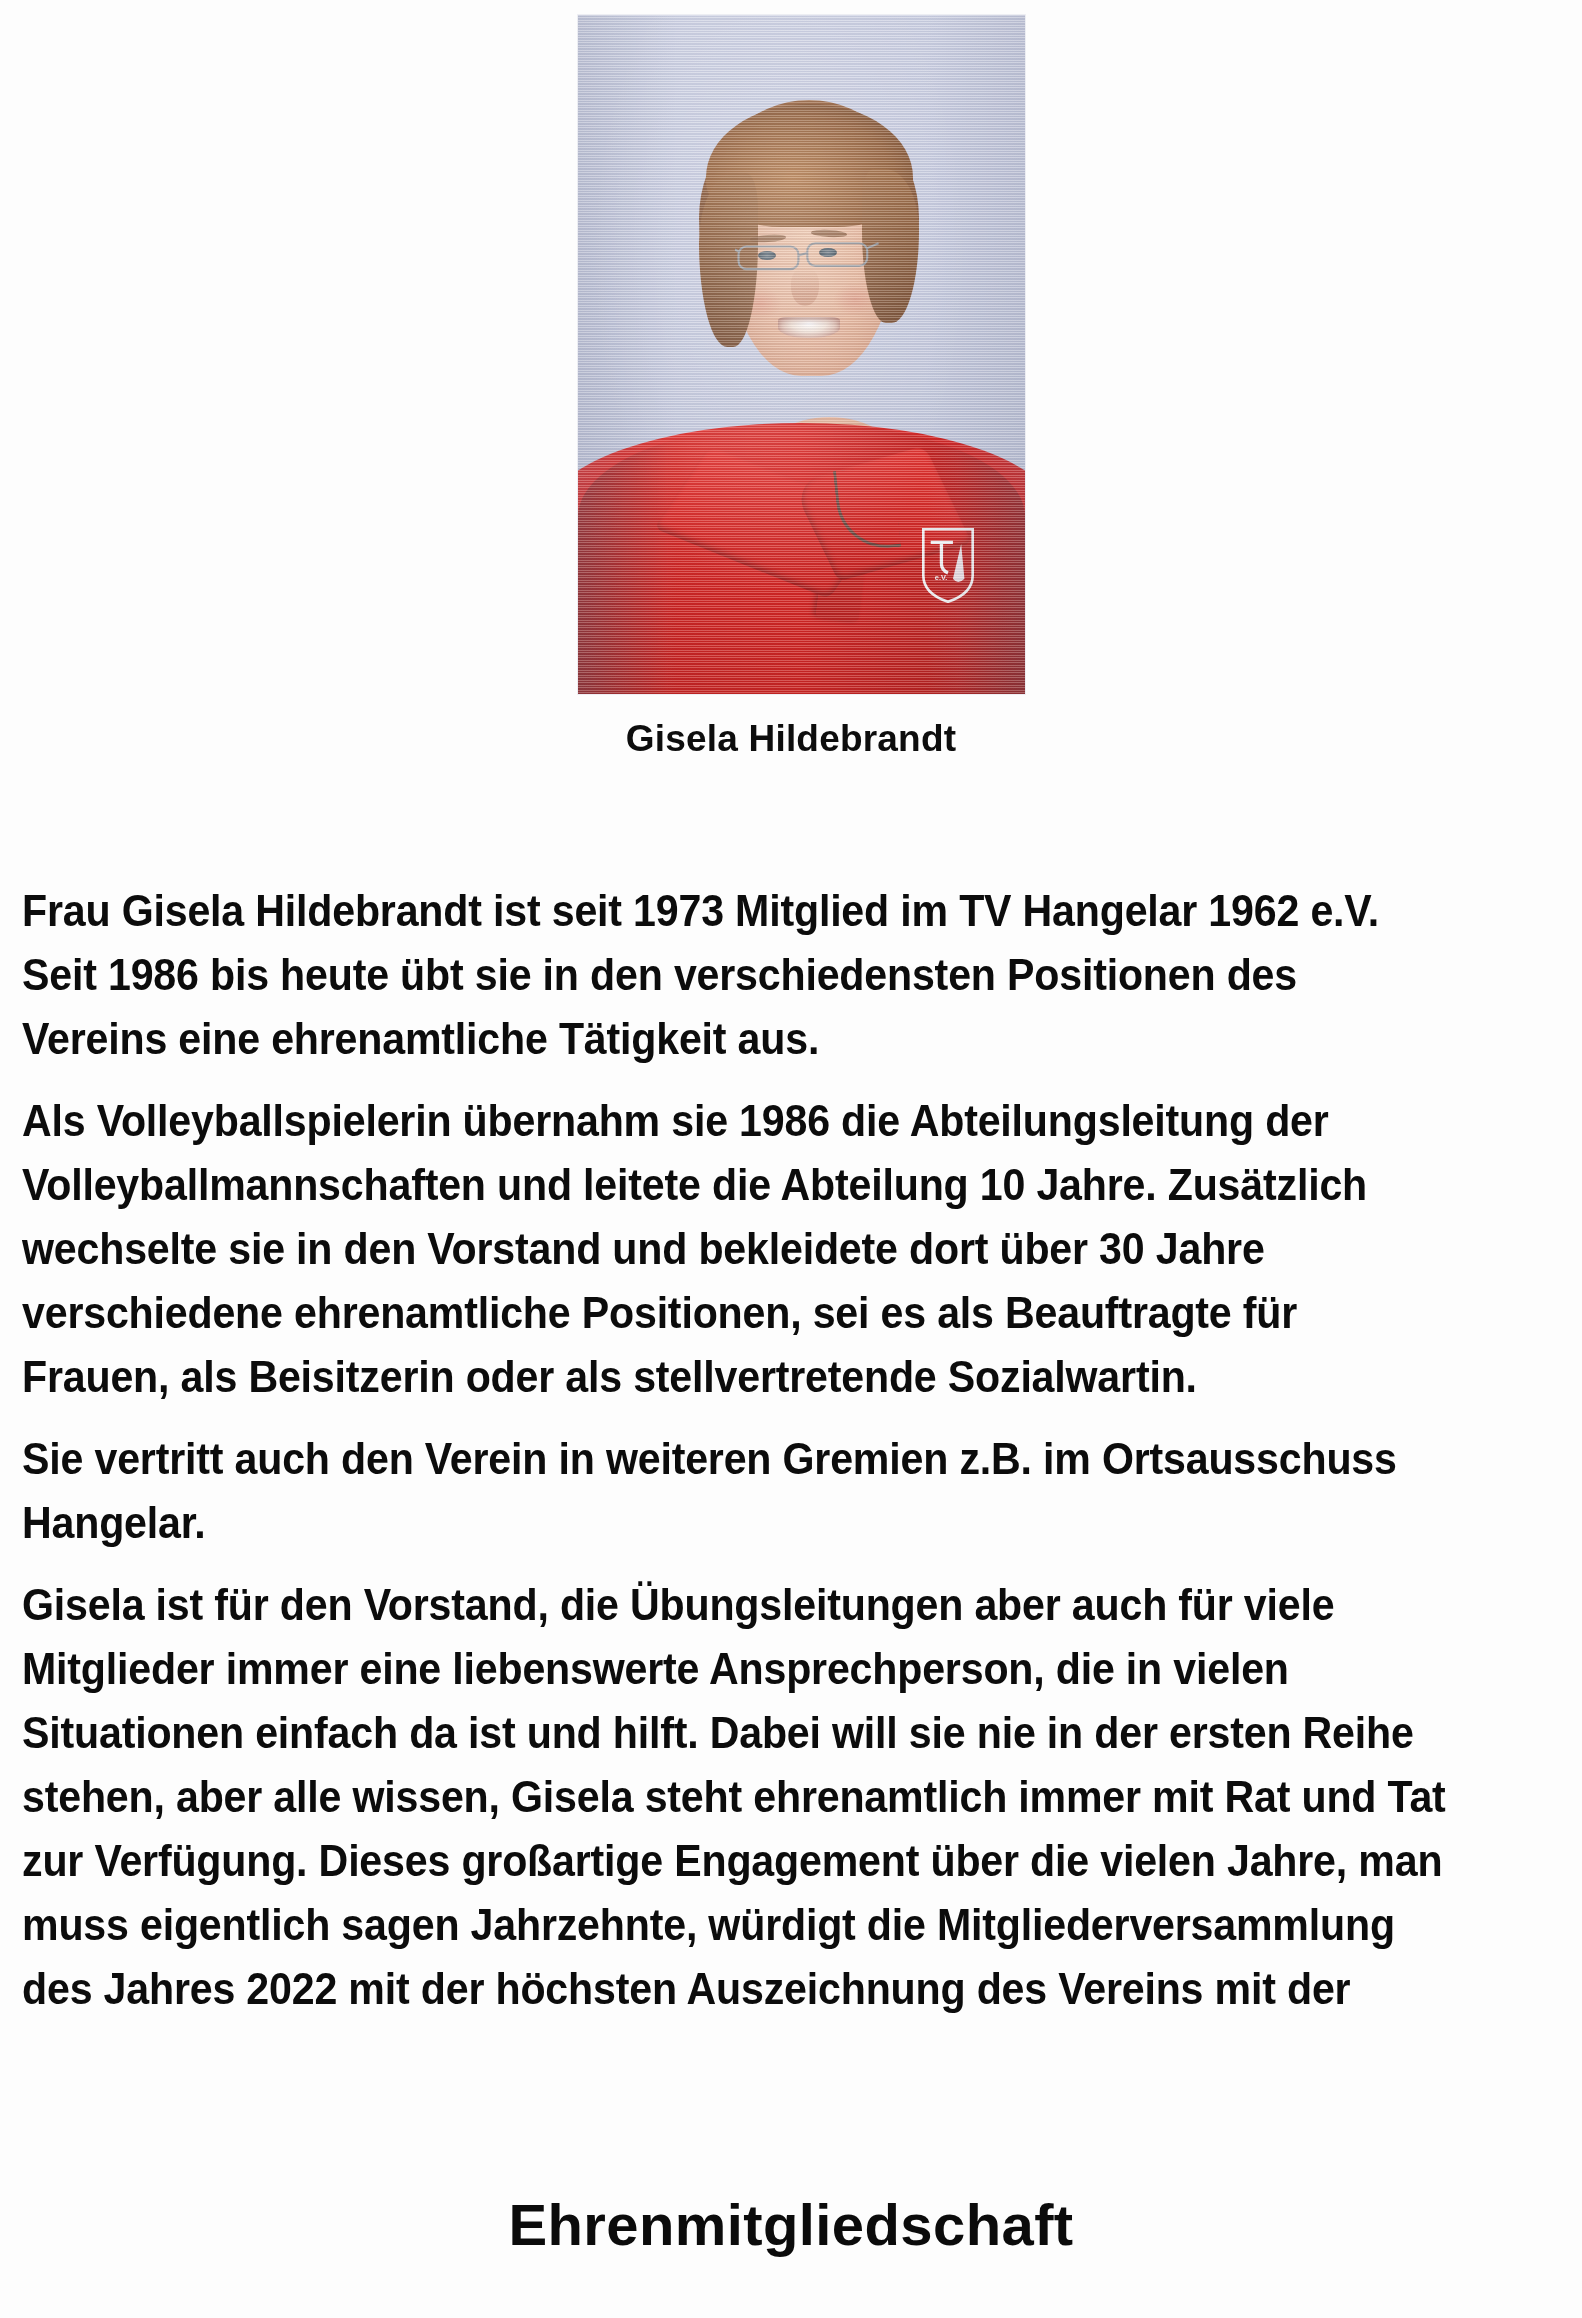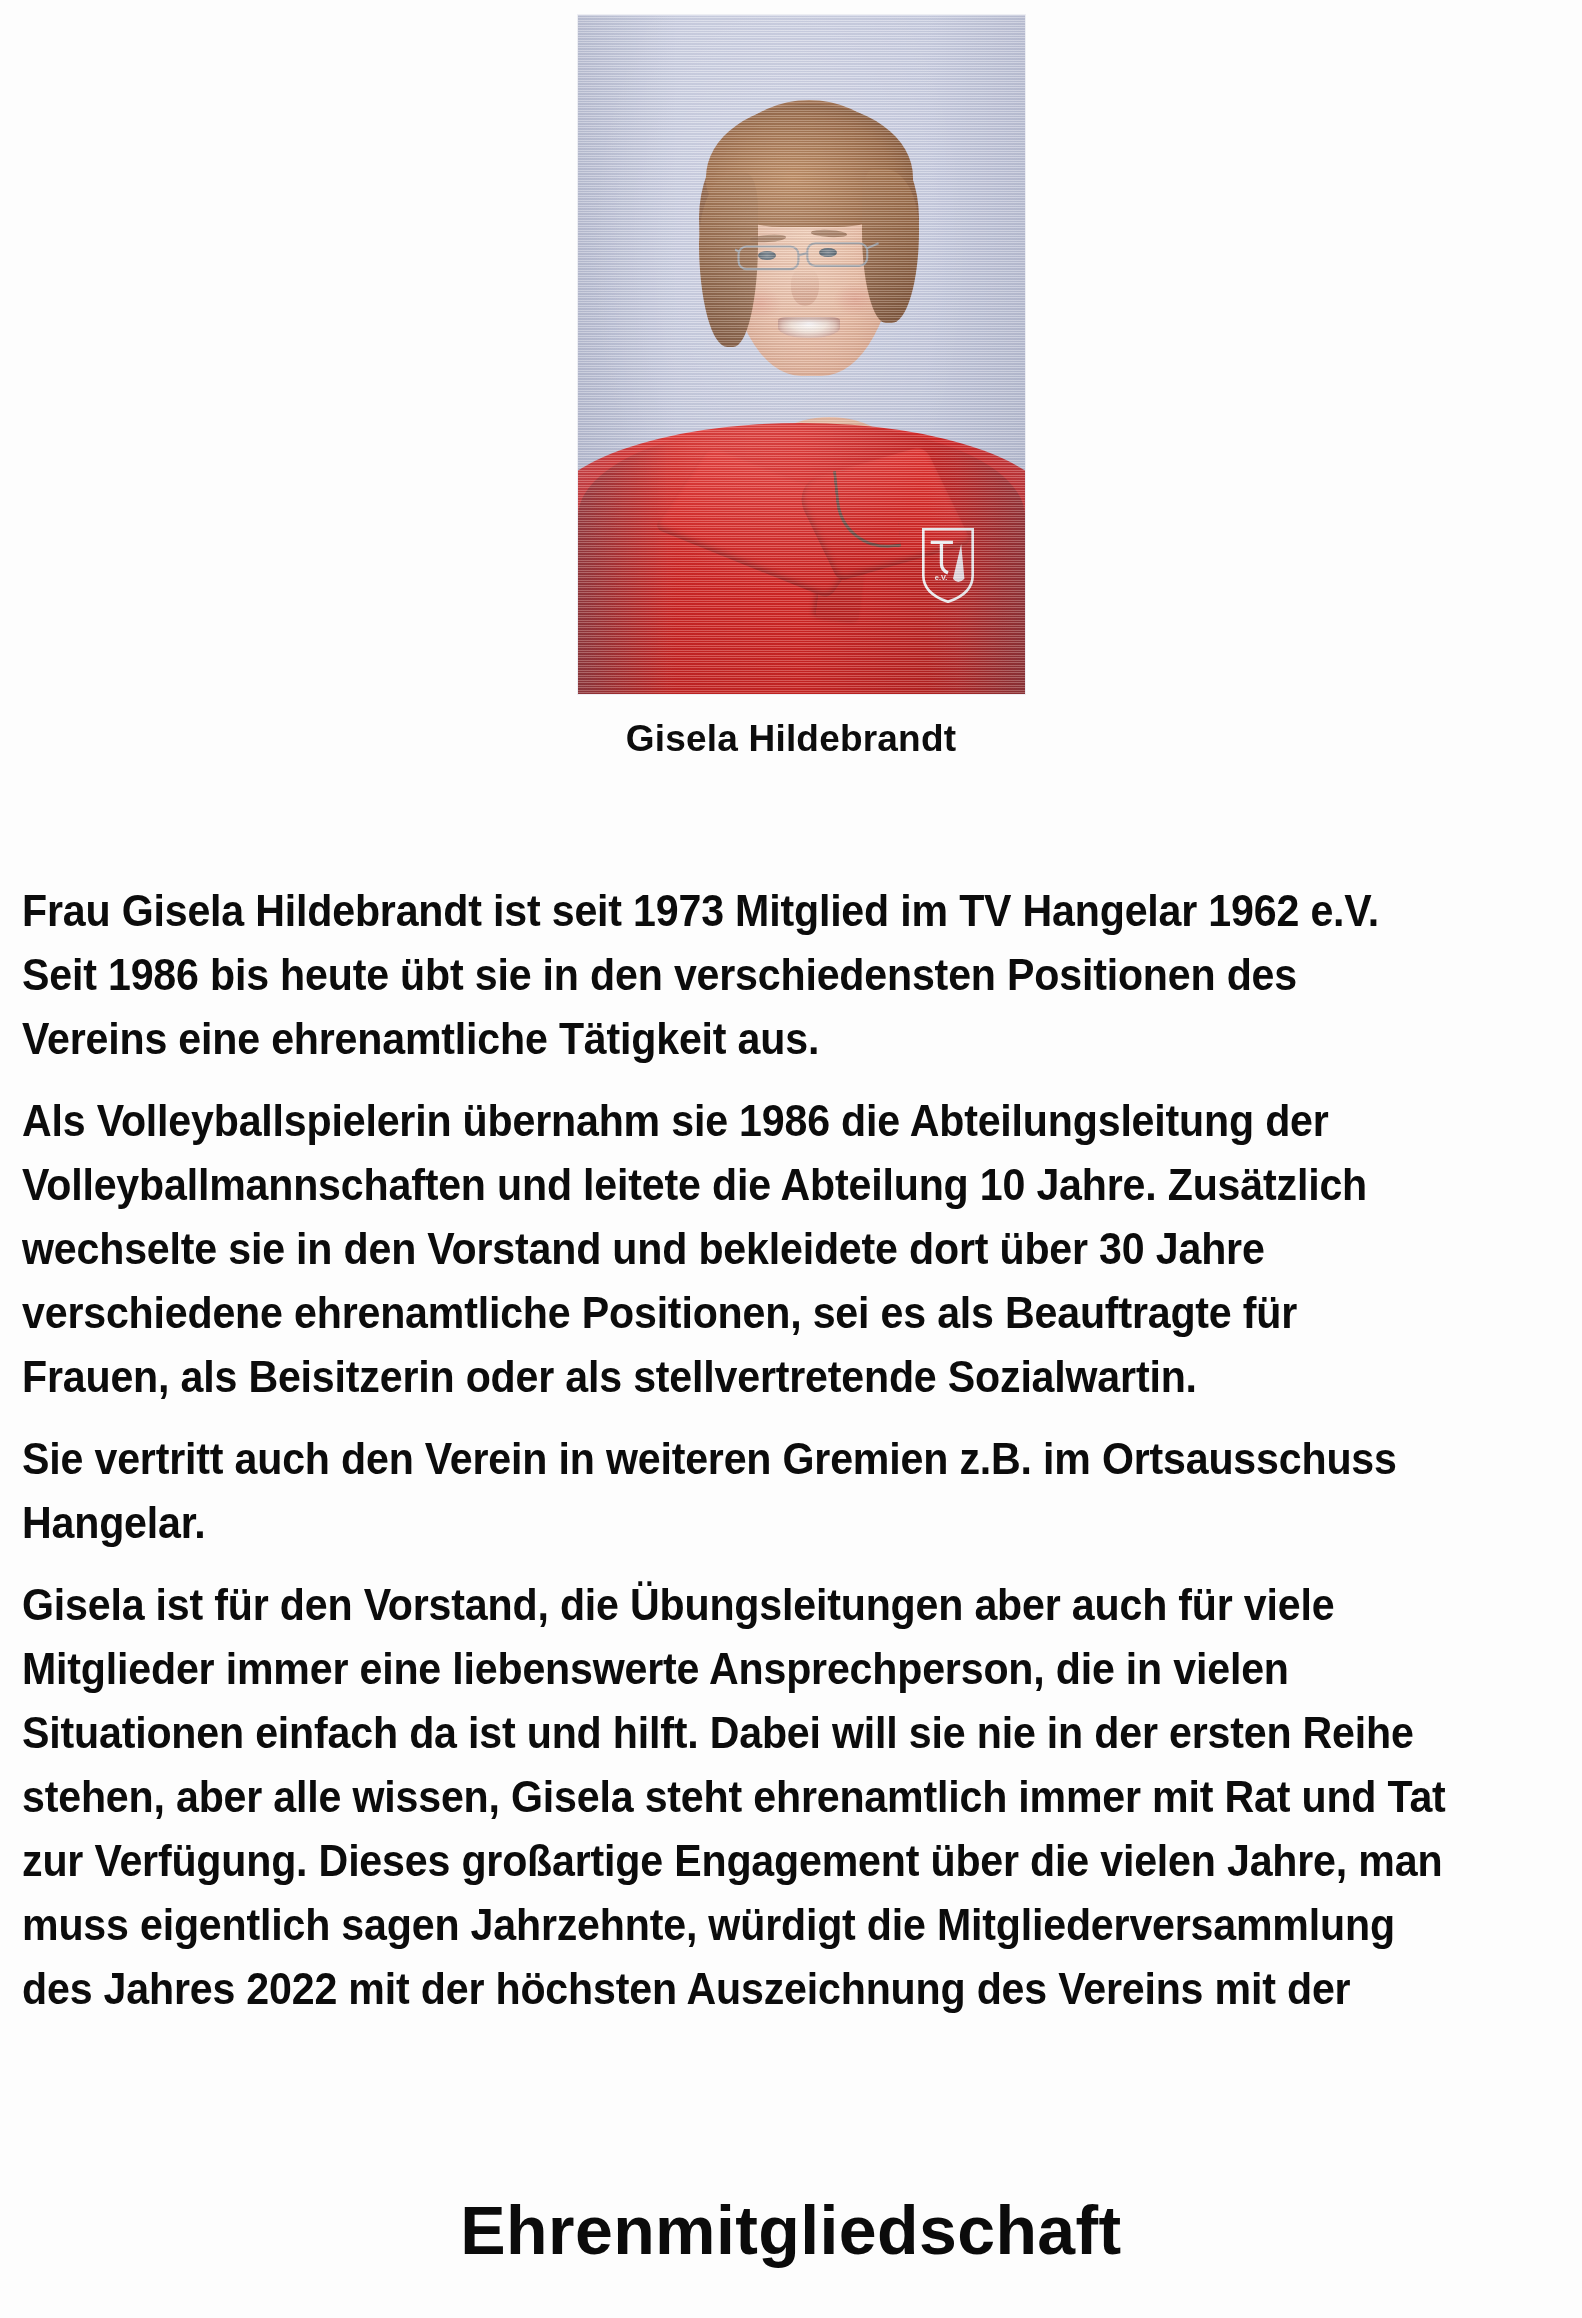--- a/index.html
+++ b/index.html
@@ -312,21 +312,21 @@
 
   
   .award {
     position: absolute;
     left: 0;
     top: 2191px;
     width: 1582px;
     text-align: center;
     font-family: "Liberation Sans", "DejaVu Sans", sans-serif;
     font-weight: bold;
-    font-size: 68px;
+    font-size: 58px;
     letter-spacing: 0.4px;
     color: #0b0b0b;
   }
 </style>
 </head>
 <body>
 
 <div class="page">
 
   <div class="photo-block">

